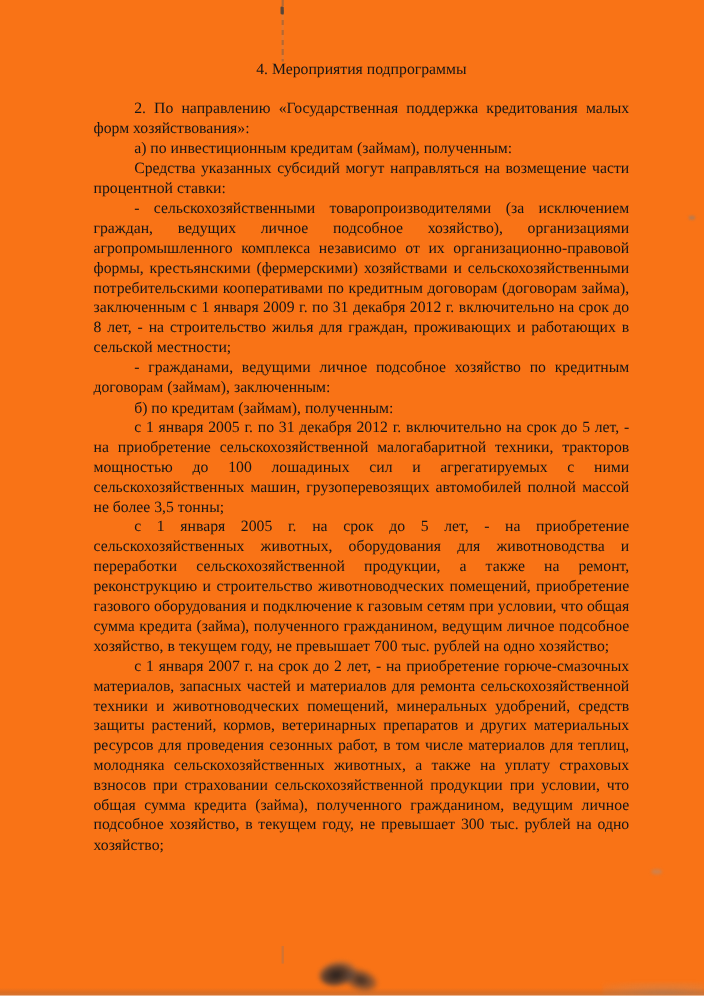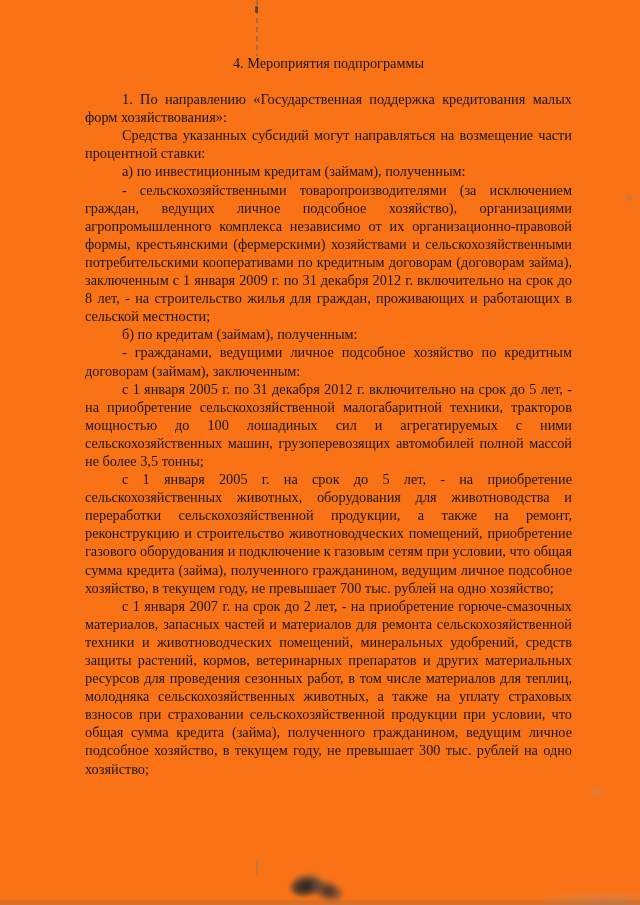--- a/index.html
+++ b/index.html
@@ -97,26 +97,26 @@
 </head>
 <body>
 
 <div class="page">
 
   <div class="artifact fold-line-top"></div>
   <div class="artifact fold-tick-top"></div>
 
   <div class="text-block">
     <h1 class="doc-title">4. Мероприятия подпрограммы</h1>
-    <p class="para">1. По направлению «Государственная поддержка кредитования малых форм хозяйствования»:</p>
+    <p class="para">2. По направлению «Государственная поддержка кредитования малых форм хозяйствования»:</p>
+    <p class="para">а) по инвестиционным кредитам (займам), полученным:</p>
     <p class="para">Средства указанных субсидий могут направляться на возмещение части процентной ставки:</p>
-    <p class="para">а) по инвестиционным кредитам (займам), полученным:</p>
     <p class="para">- сельскохозяйственными товаропроизводителями (за исключением граждан, ведущих личное подсобное хозяйство), организациями агропромышленного комплекса независимо от их организационно-правовой формы, крестьянскими (фермерскими) хозяйствами и сельскохозяйственными потребительскими кооперативами по кредитным договорам (договорам займа), заключенным с 1 января 2009 г. по 31 декабря 2012 г. включительно на срок до 8 лет, - на строительство жилья для граждан, проживающих и работающих в сельской местности;</p>
+    <p class="para">- гражданами, ведущими личное подсобное хозяйство по кредитным договорам (займам), заключенным:</p>
     <p class="para">б) по кредитам (займам), полученным:</p>
-    <p class="para">- гражданами, ведущими личное подсобное хозяйство по кредитным договорам (займам), заключенным:</p>
     <p class="para">с 1 января 2005 г. по 31 декабря 2012 г. включительно на срок до 5 лет, - на приобретение сельскохозяйственной малогабаритной техники, тракторов мощностью до 100 лошадиных сил и агрегатируемых с ними сельскохозяйственных машин, грузоперевозящих автомобилей полной массой не более 3,5 тонны;</p>
     <p class="para">с 1 января 2005 г. на срок до 5 лет, - на приобретение сельскохозяйственных животных, оборудования для животноводства и переработки сельскохозяйственной продукции, а также на ремонт, реконструкцию и строительство животноводческих помещений, приобретение газового оборудования и подключение к газовым сетям при условии, что общая сумма кредита (займа), полученного гражданином, ведущим личное подсобное хозяйство, в текущем году, не превышает 700 тыс. рублей на одно хозяйство;</p>
     <p class="para">с 1 января 2007 г. на срок до 2 лет, - на приобретение горюче-смазочных материалов, запасных частей и материалов для ремонта сельскохозяйственной техники и животноводческих помещений, минеральных удобрений, средств защиты растений, кормов, ветеринарных препаратов и других материальных ресурсов для проведения сезонных работ, в том числе материалов для теплиц, молодняка сельскохозяйственных животных, а также на уплату страховых взносов при страховании сельскохозяйственной продукции при условии, что общая сумма кредита (займа), полученного гражданином, ведущим личное подсобное хозяйство, в текущем году, не превышает 300 тыс. рублей на одно хозяйство;</p>
   </div>
 
   <div class="artifact fold-line-bottom"></div>
   <div class="artifact ink-smudge-1"></div>
   <div class="artifact ink-smudge-2"></div>
   <div class="artifact speck-right-1"></div>
   <div class="artifact speck-right-2"></div>

